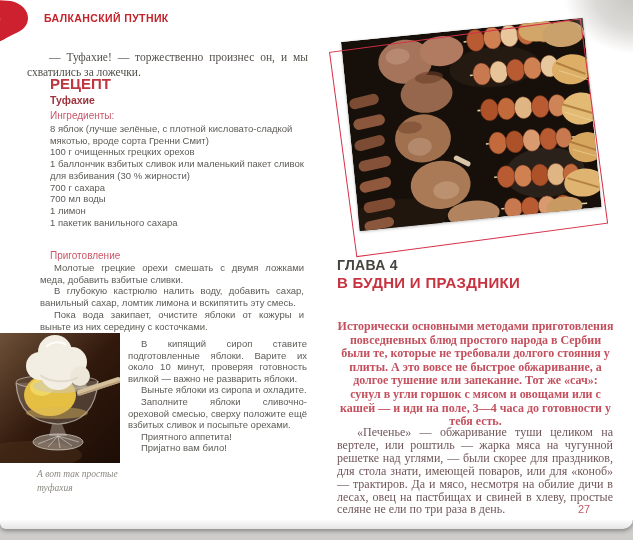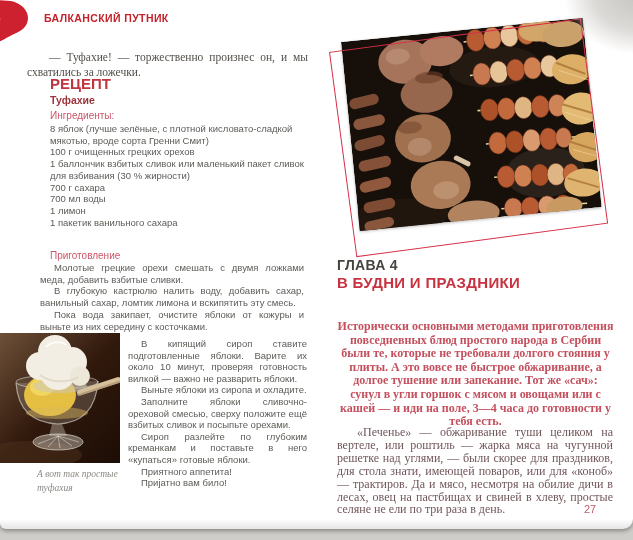--- a/index.html
+++ b/index.html
@@ -103,21 +103,21 @@
     text-align:center;
   }
   .rbody{
     position:absolute;left:337px;top:414px;width:276px;
     font-family:"Liberation Serif",serif;
     font-size:12px;line-height:12.9px;color:#705659;
     text-align:justify;text-indent:20px;
   }
   .pagenum{
     position:absolute;left:578px;top:503px;width:24px;
-    text-align:center;font-size:11px;color:#c25b66;
+    text-align:left;font-size:11px;color:#c25b66;
   }
 </style>
 </head>
 <body>
 
 <div class="page">
 
   <div class="brand-icon">
     <svg width="52" height="50" viewBox="0 0 52 50" xmlns="http://www.w3.org/2000/svg">
       <path d="M20,1 C30,3 37,10 37,18 C37,26 31,31 23,34 L2,45 L-2,32 C8,28 12,20 7,13 L2,8 L6,0 Z" fill="#ce2130"></path>
@@ -186,21 +186,20 @@
       <path d="M58,103 L38,111 M58,103 L48,114 M58,103 L60,115 M58,103 L72,113 M58,103 L79,109" stroke="rgba(250,247,240,0.45)" stroke-width="1" fill="none"></path>
     </svg>
   </div>
 
   <div class="caption-left">А вот так простые туфахия</div>
 
   <div class="steps-side">
     <p>В кипящий сироп ставите подготовленные яблоки. Варите их около 10 минут, проверяя готовность вилкой — важно не разварить яблоки.</p>
     <p>Выньте яблоки из сиропа и охладите.</p>
     <p>Заполните яблоки сливочно-ореховой смесью, сверху положите ещё взбитых сливок и посыпьте орехами.</p>
-    <p>Сироп разлейте по глубоким креманкам и поставьте в него «купаться» готовые яблоки.</p>
     <p>Приятного аппетита!</p>
     <p>Пријатно вам било!</p>
   </div>
 
   <div class="photo-meat">
     <svg width="243" height="190" viewBox="0 0 243 190" xmlns="http://www.w3.org/2000/svg">
       <rect width="243" height="190" fill="#17100a"></rect>
       <ellipse cx="150" cy="40" rx="45" ry="20" fill="#241a12"></ellipse>
       <ellipse cx="190" cy="150" rx="40" ry="25" fill="#2a211a"></ellipse>
       <ellipse cx="40" cy="180" rx="50" ry="18" fill="#20160e"></ellipse>

